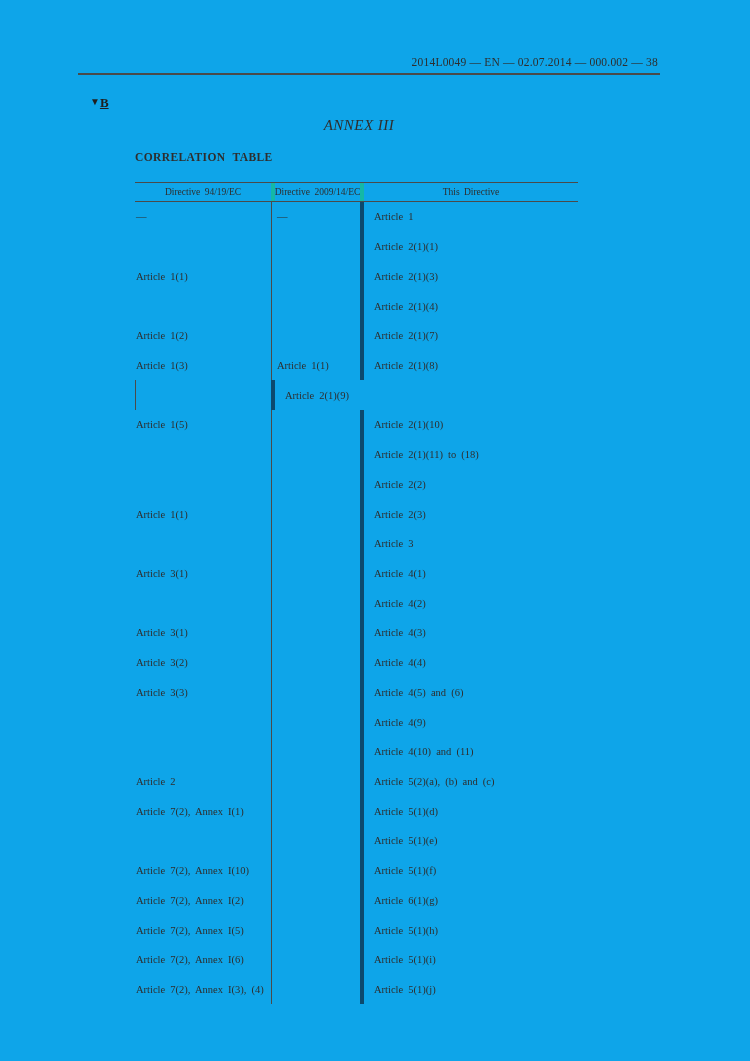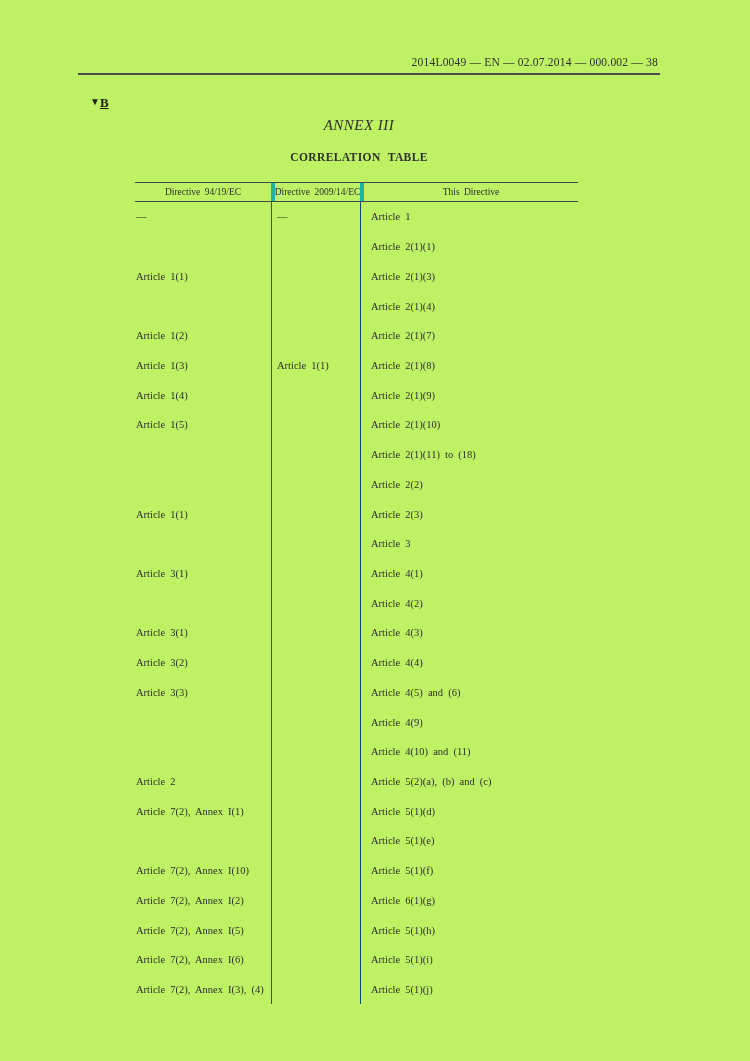--- a/index.html
+++ b/index.html
@@ -4,21 +4,21 @@
 <style>
   html, body {
     margin: 0;
     padding: 0;
     background: #ffffff;
   }
   .page {
     position: relative;
     width: 750px;
     height: 1061px;
-    background: #bef264;
+    background: #0ea5e9;
     font-family: "Liberation Serif", "DejaVu Serif", serif;
     color: #2e2e2e;
     overflow: hidden;
   }
 
   
   .ref-line {
     position: absolute;
     top: 56px;
     left: 78px;
@@ -65,21 +65,21 @@
     text-align: center;
     font-style: italic;
     font-size: 15px;
     letter-spacing: 0.5px;
   }
   .corr-title {
     position: absolute;
     top: 151px;
     left: 135px;
     width: 448px;
-    text-align: center;
+    text-align: left;
     font-weight: bold;
     font-size: 11.5px;
     letter-spacing: 0.4px;
     word-spacing: 4px;
   }
 
   
   .corr-table {
     position: absolute;
     top: 182px;
@@ -112,21 +112,21 @@
   }
   .tcell {
     display: flex;
     align-items: center;
     font-size: 10.5px;
     word-spacing: 2.5px;
     white-space: nowrap;
   }
   .tcell.c0 { padding-left: 1px; }
   .tcell.c1 { padding-left: 5px; border-left: 1px solid #4a4a4a; }
-  .tcell.c2 { padding-left: 10px; border-left: 1px solid #0c4a6e; }
+  .tcell.c2 { padding-left: 10px; border-left: 4px solid #0c4a6e; }
 </style>
 </head>
 <body>
 
 <div class="page">
 
   <div class="ref-line">2014L0049 — EN — 02.07.2014 — 000.002 — 38</div>
   <div class="top-rule"></div>
 
   <div class="marker">
@@ -168,21 +168,20 @@
           <div class="tcell c0">Article 1(2)</div>
           <div class="tcell c1"></div>
           <div class="tcell c2">Article 2(1)(7)</div>
         </div>
         <div class="trow">
           <div class="tcell c0">Article 1(3)</div>
           <div class="tcell c1">Article 1(1)</div>
           <div class="tcell c2">Article 2(1)(8)</div>
         </div>
         <div class="trow">
-          <div class="tcell c0">Article 1(4)</div>
           <div class="tcell c1"></div>
           <div class="tcell c2">Article 2(1)(9)</div>
         </div>
         <div class="trow">
           <div class="tcell c0">Article 1(5)</div>
           <div class="tcell c1"></div>
           <div class="tcell c2">Article 2(1)(10)</div>
         </div>
         <div class="trow">
           <div class="tcell c0"></div>

